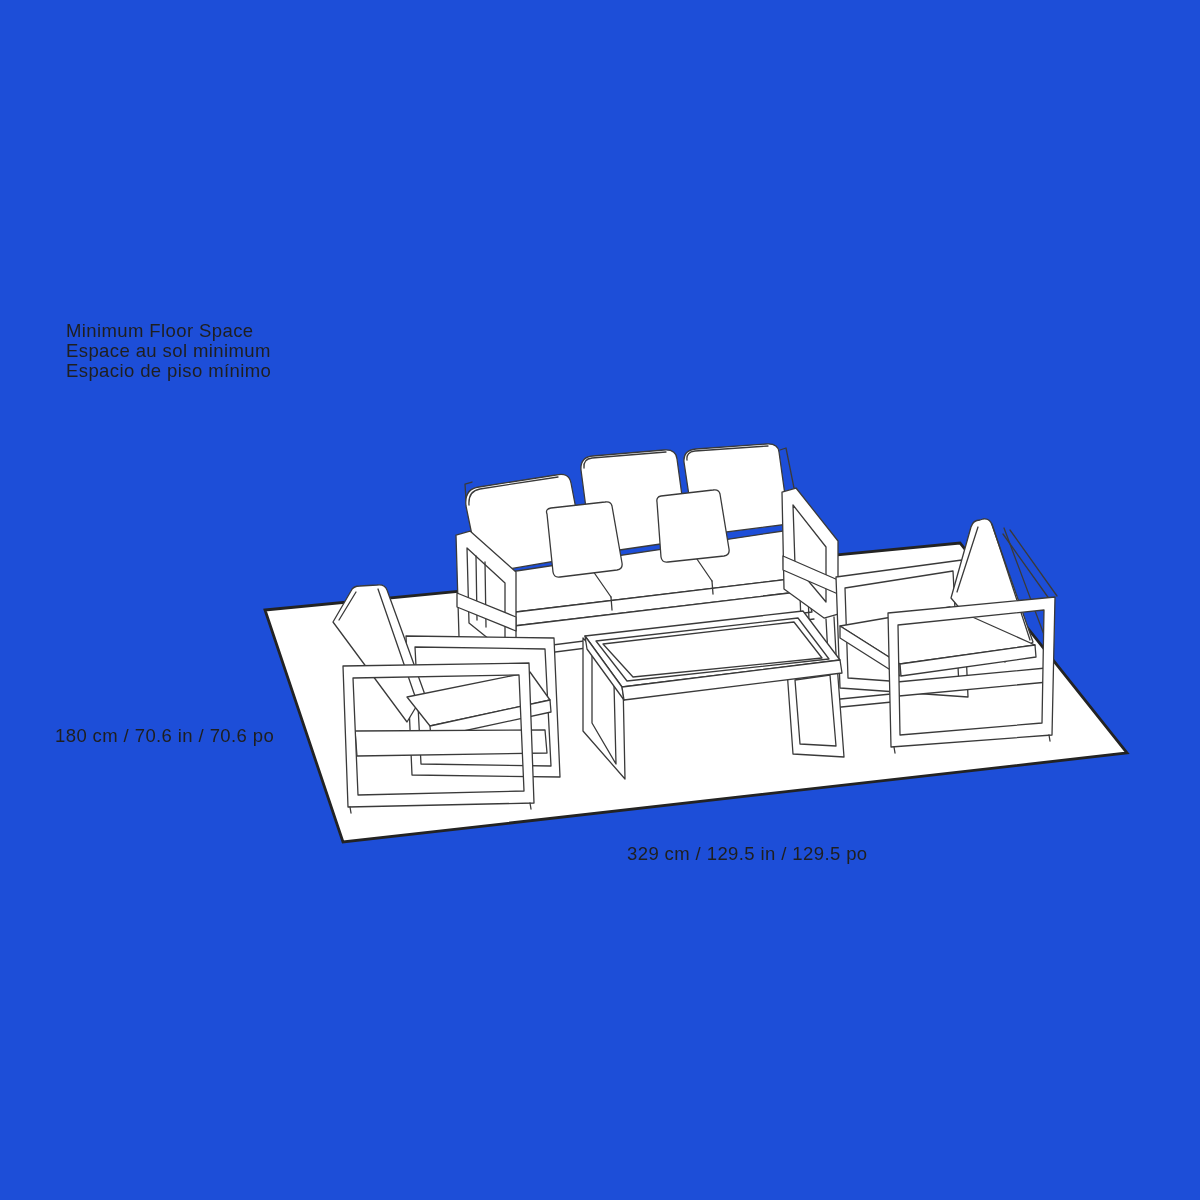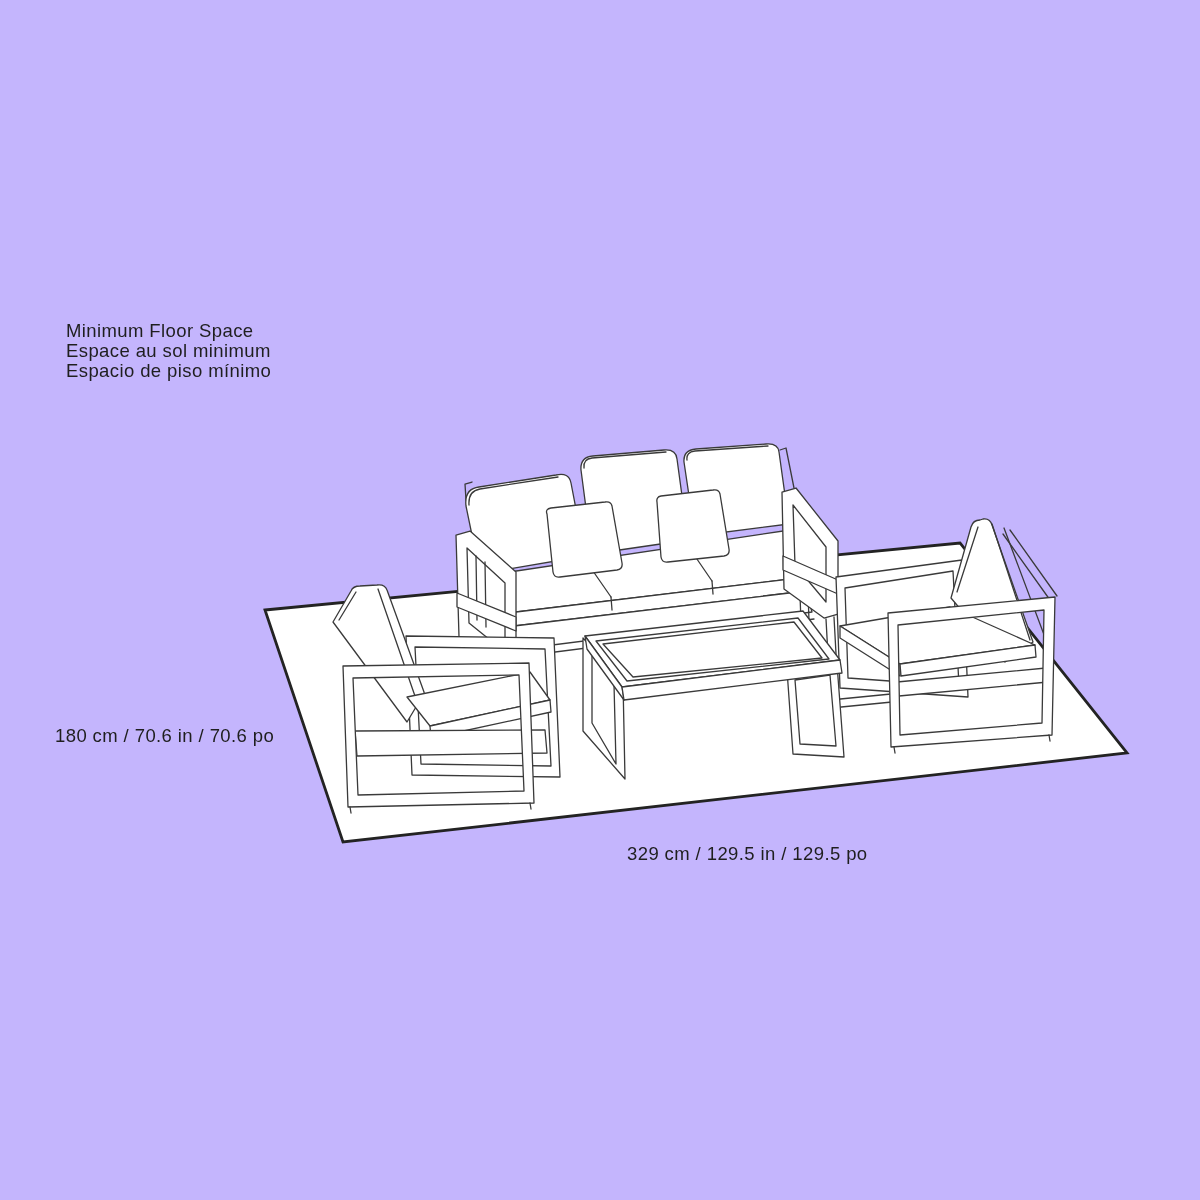--- a/index.html
+++ b/index.html
@@ -1,16 +1,16 @@
 <!DOCTYPE html>
 <html><head>
 <meta charset="utf-8">
 <style>
   html,body{margin:0;padding:0;background:#ffffff;}
-  .stage{position:relative;width:1200px;height:1200px;background:#c4b5fd;overflow:hidden;}
+  .stage{position:relative;width:1200px;height:1200px;background:#1d4ed8;overflow:hidden;}
   svg{display:block;width:1200px;height:1200px;}
   
   .ln{fill:none;stroke:#3a3a3a;stroke-width:1.3;stroke-linecap:round;stroke-linejoin:round;}
   .wh{fill:#ffffff;stroke:#3a3a3a;stroke-width:1.3;stroke-linejoin:round;}
   .frame{fill:#ffffff;fill-rule:evenodd;stroke:#3a3a3a;stroke-width:1.3;stroke-linejoin:round;}
   .rug{fill:#ffffff;stroke:#232323;stroke-width:2.8;stroke-linejoin:miter;}
   text{font-family:"Liberation Sans","DejaVu Sans",sans-serif;font-size:18.5px;fill:#1f1f1f;letter-spacing:0.4px;}
 </style>
 </head>
 <body>

